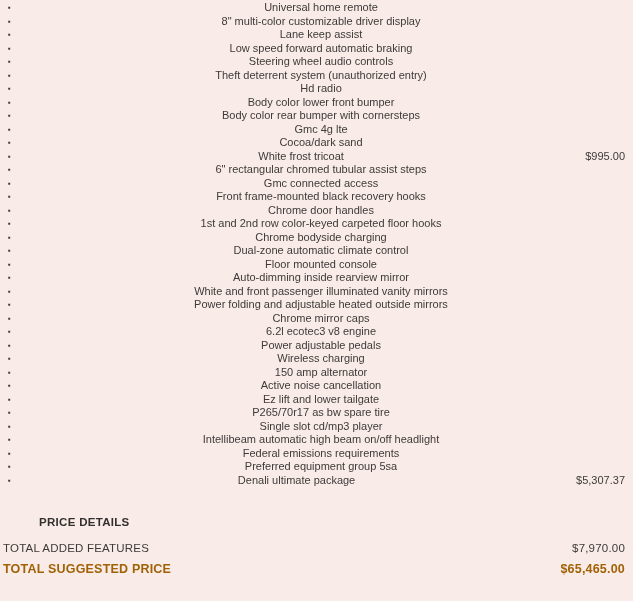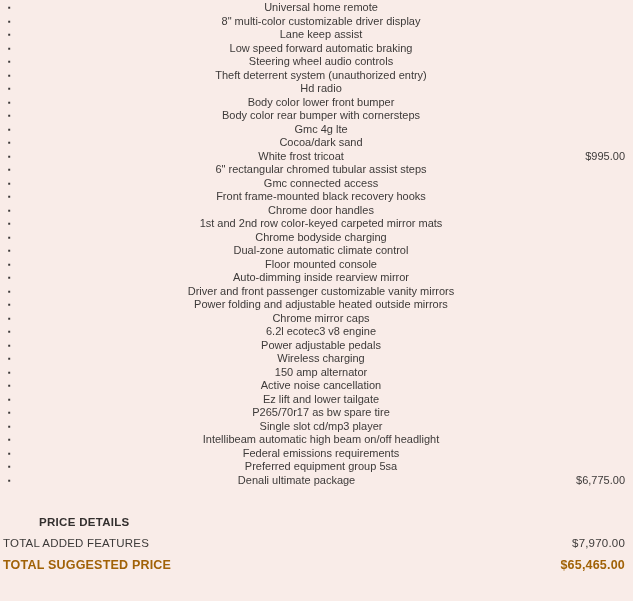--- a/index.html
+++ b/index.html
@@ -51,21 +51,21 @@
     font-size: 11.5px;
     line-height: 14px;
     letter-spacing: 0.3px;
     margin-bottom: 8px;
     color: #332f2e;
     padding-left: 36px;
   }
   .pd-row {
     display: flex;
     justify-content: space-between;
-    align-items: flex-start;
+    align-items: center;
     height: 21px;
     font-size: 11.5px;
     letter-spacing: 0.2px;
   }
   .pd-row.total {
     font-weight: bold;
     font-size: 12.5px;
     color: #a16207;
   }
   .pd-value {
@@ -171,21 +171,21 @@
       </li>
 
       <li class="feature-row">
         <span class="bullet">▪</span>
         <span class="flabel">Chrome door handles</span>
         <span class="fprice"></span>
       </li>
 
       <li class="feature-row">
         <span class="bullet">▪</span>
-        <span class="flabel">1st and 2nd row color-keyed carpeted mirror mats</span>
+        <span class="flabel">1st and 2nd row color-keyed carpeted floor hooks</span>
         <span class="fprice"></span>
       </li>
 
       <li class="feature-row">
         <span class="bullet">▪</span>
         <span class="flabel">Chrome bodyside charging</span>
         <span class="fprice"></span>
       </li>
 
       <li class="feature-row">
@@ -201,21 +201,21 @@
       </li>
 
       <li class="feature-row">
         <span class="bullet">▪</span>
         <span class="flabel">Auto-dimming inside rearview mirror</span>
         <span class="fprice"></span>
       </li>
 
       <li class="feature-row">
         <span class="bullet">▪</span>
-        <span class="flabel">Driver and front passenger customizable vanity mirrors</span>
+        <span class="flabel">White and front passenger illuminated vanity mirrors</span>
         <span class="fprice"></span>
       </li>
 
       <li class="feature-row">
         <span class="bullet">▪</span>
         <span class="flabel">Power folding and adjustable heated outside mirrors</span>
         <span class="fprice"></span>
       </li>
 
       <li class="feature-row">
@@ -286,21 +286,21 @@
 
       <li class="feature-row">
         <span class="bullet">▪</span>
         <span class="flabel">Preferred equipment group 5sa</span>
         <span class="fprice"></span>
       </li>
 
       <li class="feature-row">
         <span class="bullet">▪</span>
         <span class="flabel">Denali ultimate package</span>
-        <span class="fprice">$6,775.00</span>
+        <span class="fprice">$5,307.37</span>
       </li>
     </ul>
 
   <div class="price-details">
     <div class="pd-heading">PRICE DETAILS</div>
 
     <div class="pd-row">
       <span class="pd-label">TOTAL ADDED FEATURES</span>
       <span class="pd-value">$7,970.00</span>
     </div>

